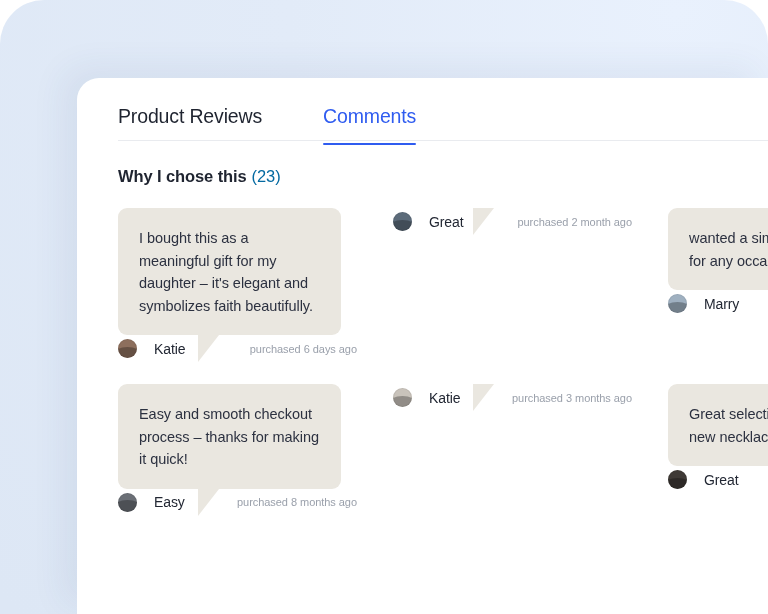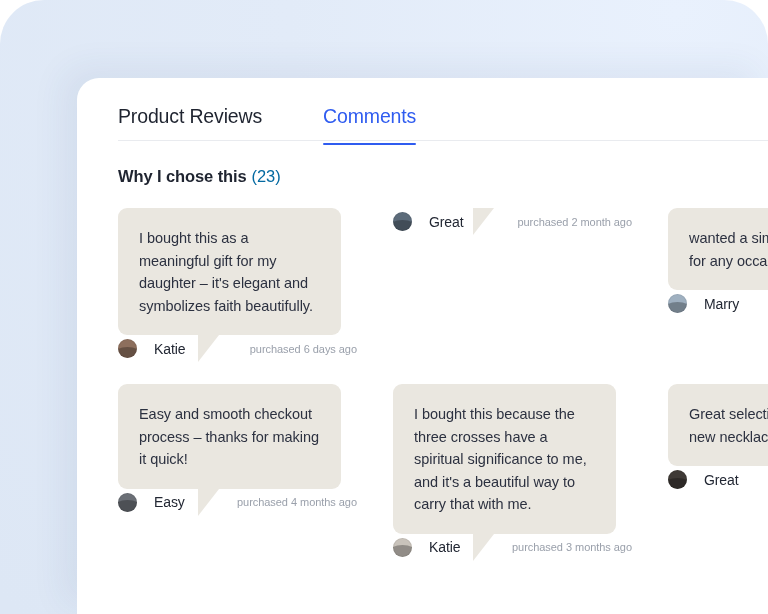--- a/index.html
+++ b/index.html
@@ -201,29 +201,26 @@
     <div class="comment">
       <div class="bubble">
         <div class="bubble-text">Easy and smooth checkout process – thanks for making it quick!</div>
       </div>
       <div class="tail">
         <div class="meta">
           <span class="author">
             <span class="avatar" style="background: rgb(107, 111, 118);"></span>
             <span class="author-name">Easy</span>
           </span>
-          <span class="purchased">purchased 4 months ago</span>
-        </div>
-      </div>
-    </div>
-
-    <div class="comment">
-      <div class="bubble">
-        <div class="bubble-text">I bought this because the three crosses have a spiritual significance to me, and it's a beautiful way to carry that with me.</div>
-      </div>
+          <span class="purchased">purchased 8 months ago</span>
+        </div>
+      </div>
+    </div>
+
+    <div class="comment">
       <div class="tail">
         <div class="meta">
           <span class="author">
             <span class="avatar" style="background: rgb(201, 195, 187);"></span>
             <span class="author-name">Katie</span>
           </span>
           <span class="purchased">purchased 3 months ago</span>
         </div>
       </div>
     </div>

